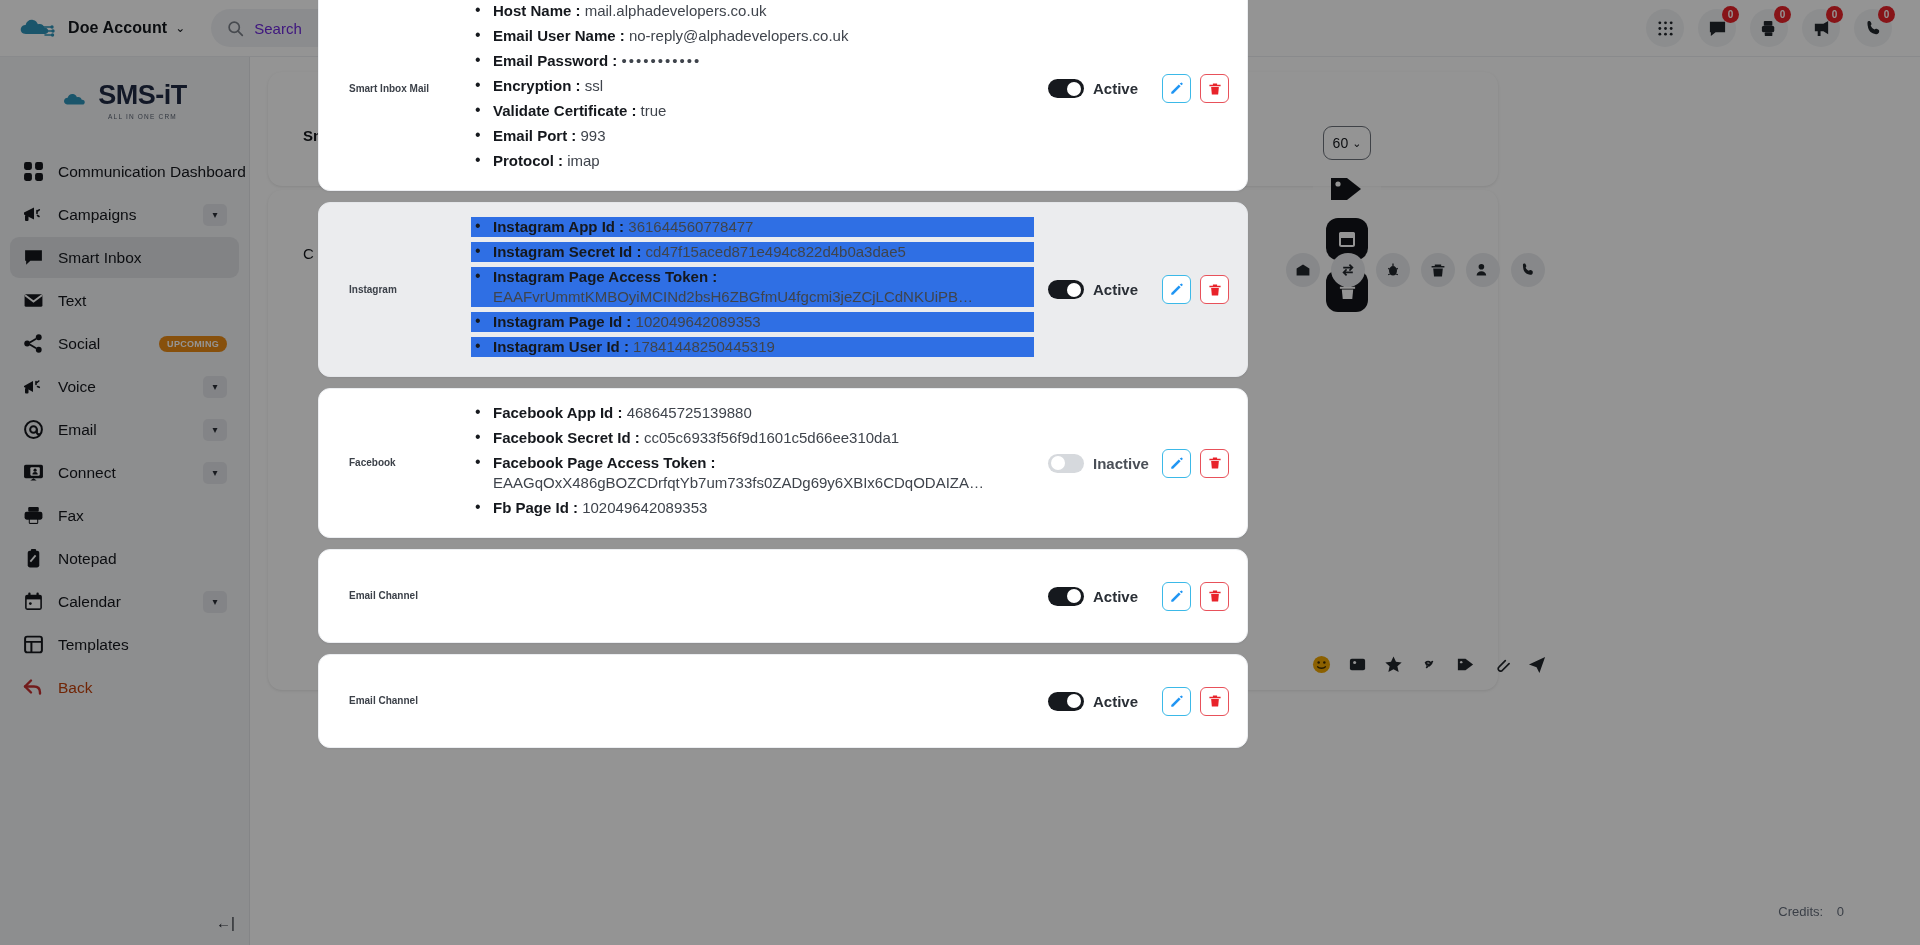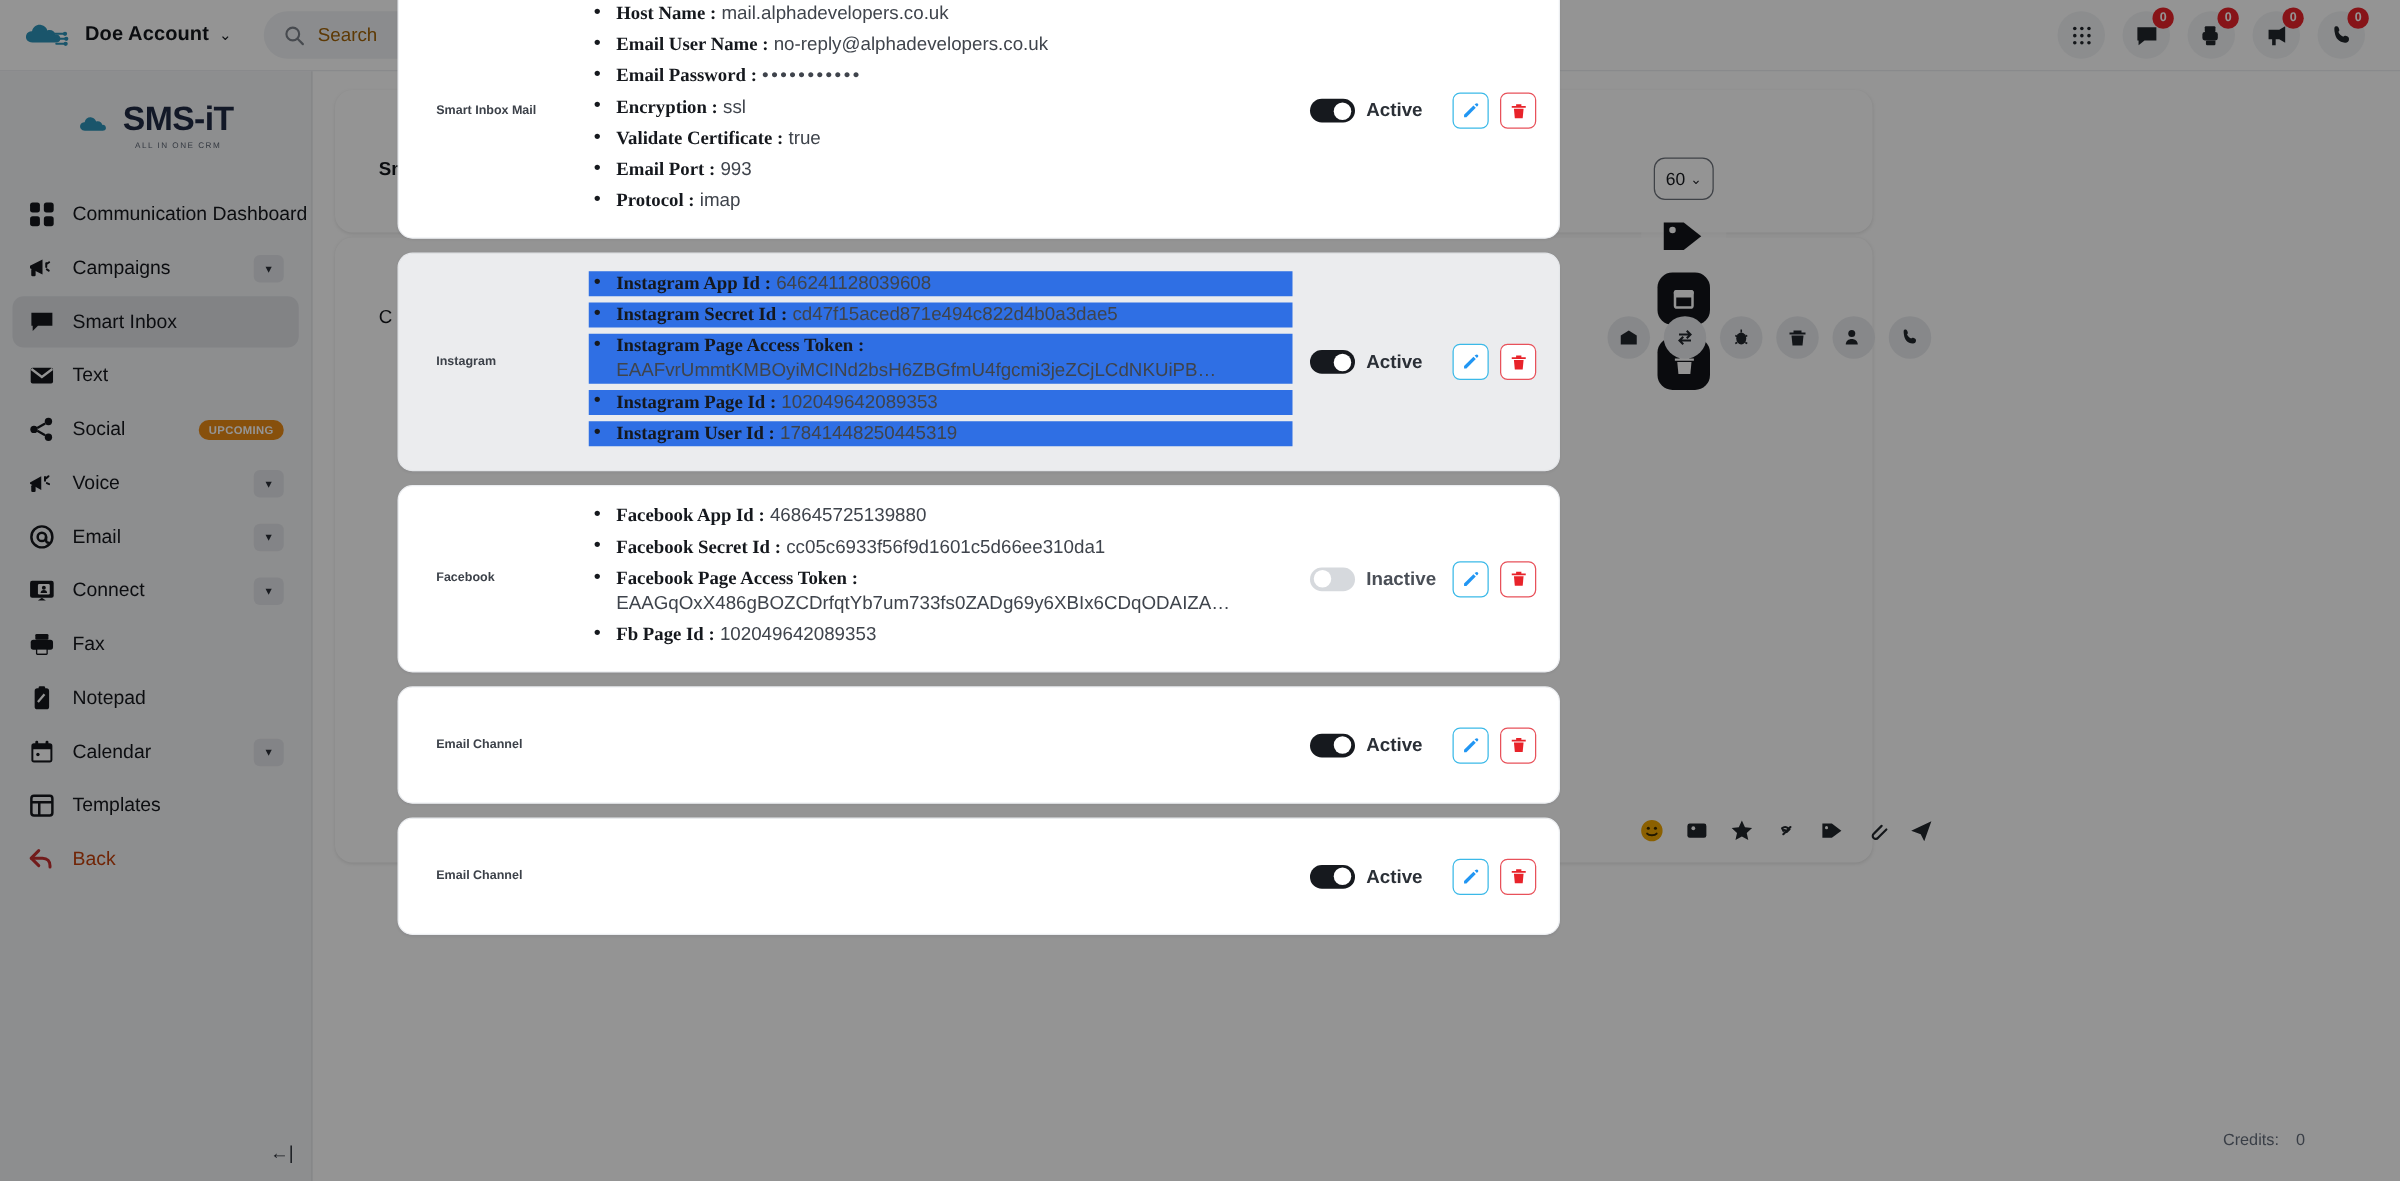--- a/index.html
+++ b/index.html
@@ -30,21 +30,21 @@
     display: flex; align-items: center; padding: 0 18px;
     border-bottom: 1px solid #eceef1;
   }
   .brand-cloud { width: 40px; height: 28px; position: relative; margin-right: 10px;}
   .account-name { font-size: 16px; font-weight: 700; color: #13171c; letter-spacing: .1px;}
   .chev { margin-left: 8px; font-size: 12px; color: #13171c; }
   .searchbox {
     margin-left: 26px; width: 340px; height: 38px; border-radius: 19px;
     background: #f0f2f5; display: flex; align-items: center; padding: 0 16px;
   }
-  .searchbox .ph { color:#a16207; font-size: 15px; margin-left: 10px;}
+  .searchbox .ph { color:#6d28d9; font-size: 15px; margin-left: 10px;}
   .topbar-right { margin-left: auto; display: flex; align-items: center; gap: 14px; padding-right: 10px;}
   .tb-icon {
     width: 38px; height: 38px; border-radius: 50%; background: #f1f3f5;
     display: flex; align-items: center; justify-content: center; position: relative;
   }
   .badge {
     position: absolute; top: -3px; right: -3px;
     min-width: 17px; height: 17px; border-radius: 9px; background:#e8232a;
     color:#fff; font-size: 10px; font-weight: 700;
     display:flex; align-items:center; justify-content:center; padding: 0 4px;
@@ -125,21 +125,21 @@
   .ch-body { flex: 1 1 auto; min-width: 0; padding-left: 16px; }
   ul.kv { list-style: none; }
   ul.kv li {
     position: relative; padding-left: 22px; margin-bottom: 5px;
     font-size: 15px; color: #2a2f36; line-height: 20px;
   }
   ul.kv li::before {
     content: "•"; position:absolute; left: 4px; top: -1px;
     font-size: 16px; color:#16191e;
   }
-  ul.kv li .k { font-weight: 700; color:#15181d;font-family:Liberation Serif, serif; }
+  ul.kv li .k { font-weight: 700; color:#15181d; }
   ul.kv li .v { color:#3f444c; }
   .hl { background:#2f6fe4; color:#ffffff !important; }
   .hl .k { color:#ffffff; }
   .hl .v { color:#ffffff; }
   li.hl::before { color:#ffffff; }
   .trunc {
     display:inline-block; max-width: 492px; overflow:hidden;
     white-space: nowrap; text-overflow: ellipsis; vertical-align: bottom;
   }
   .dots { letter-spacing: 2px; font-size: 15px; color:#2a2f36; }
@@ -569,21 +569,21 @@
               <path d="M7 2h6v2h5v2H2V4h5z" fill="#e8232a"></path>
               <path d="M4.5 7h11l-1 11h-9z" fill="#e8232a"></path>
             </svg>
           </div>
         </div>
       </div>
       <div class="ch-card selected">
         <div class="ch-name">Instagram</div>
         <div class="ch-body">
           <ul class="kv">
-            <li class="hl"><span class="k">Instagram App Id :</span> <span class="v">646241128039608</span></li>
+            <li class="hl"><span class="k">Instagram App Id :</span> <span class="v">361644560778477</span></li>
             <li class="hl"><span class="k">Instagram Secret Id :</span> <span class="v">cd47f15aced871e494c822d4b0a3dae5</span></li>
             <li class="hl"><span class="k">Instagram Page Access Token :</span> <br><span class="v trunc">EAAFvrUmmtKMBOyiMCINd2bsH6ZBGfmU4fgcmi3jeZCjLCdNKUiPBMoJjNIa...</span></li>
             <li class="hl"><span class="k">Instagram Page Id :</span> <span class="v">102049642089353</span></li>
             <li class="hl"><span class="k">Instagram User Id :</span> <span class="v">17841448250445319</span></li>
           </ul>
         </div>
         <div class="ch-actions">
           <div class="toggle">
             <span class="knob"></span>
           </div>

